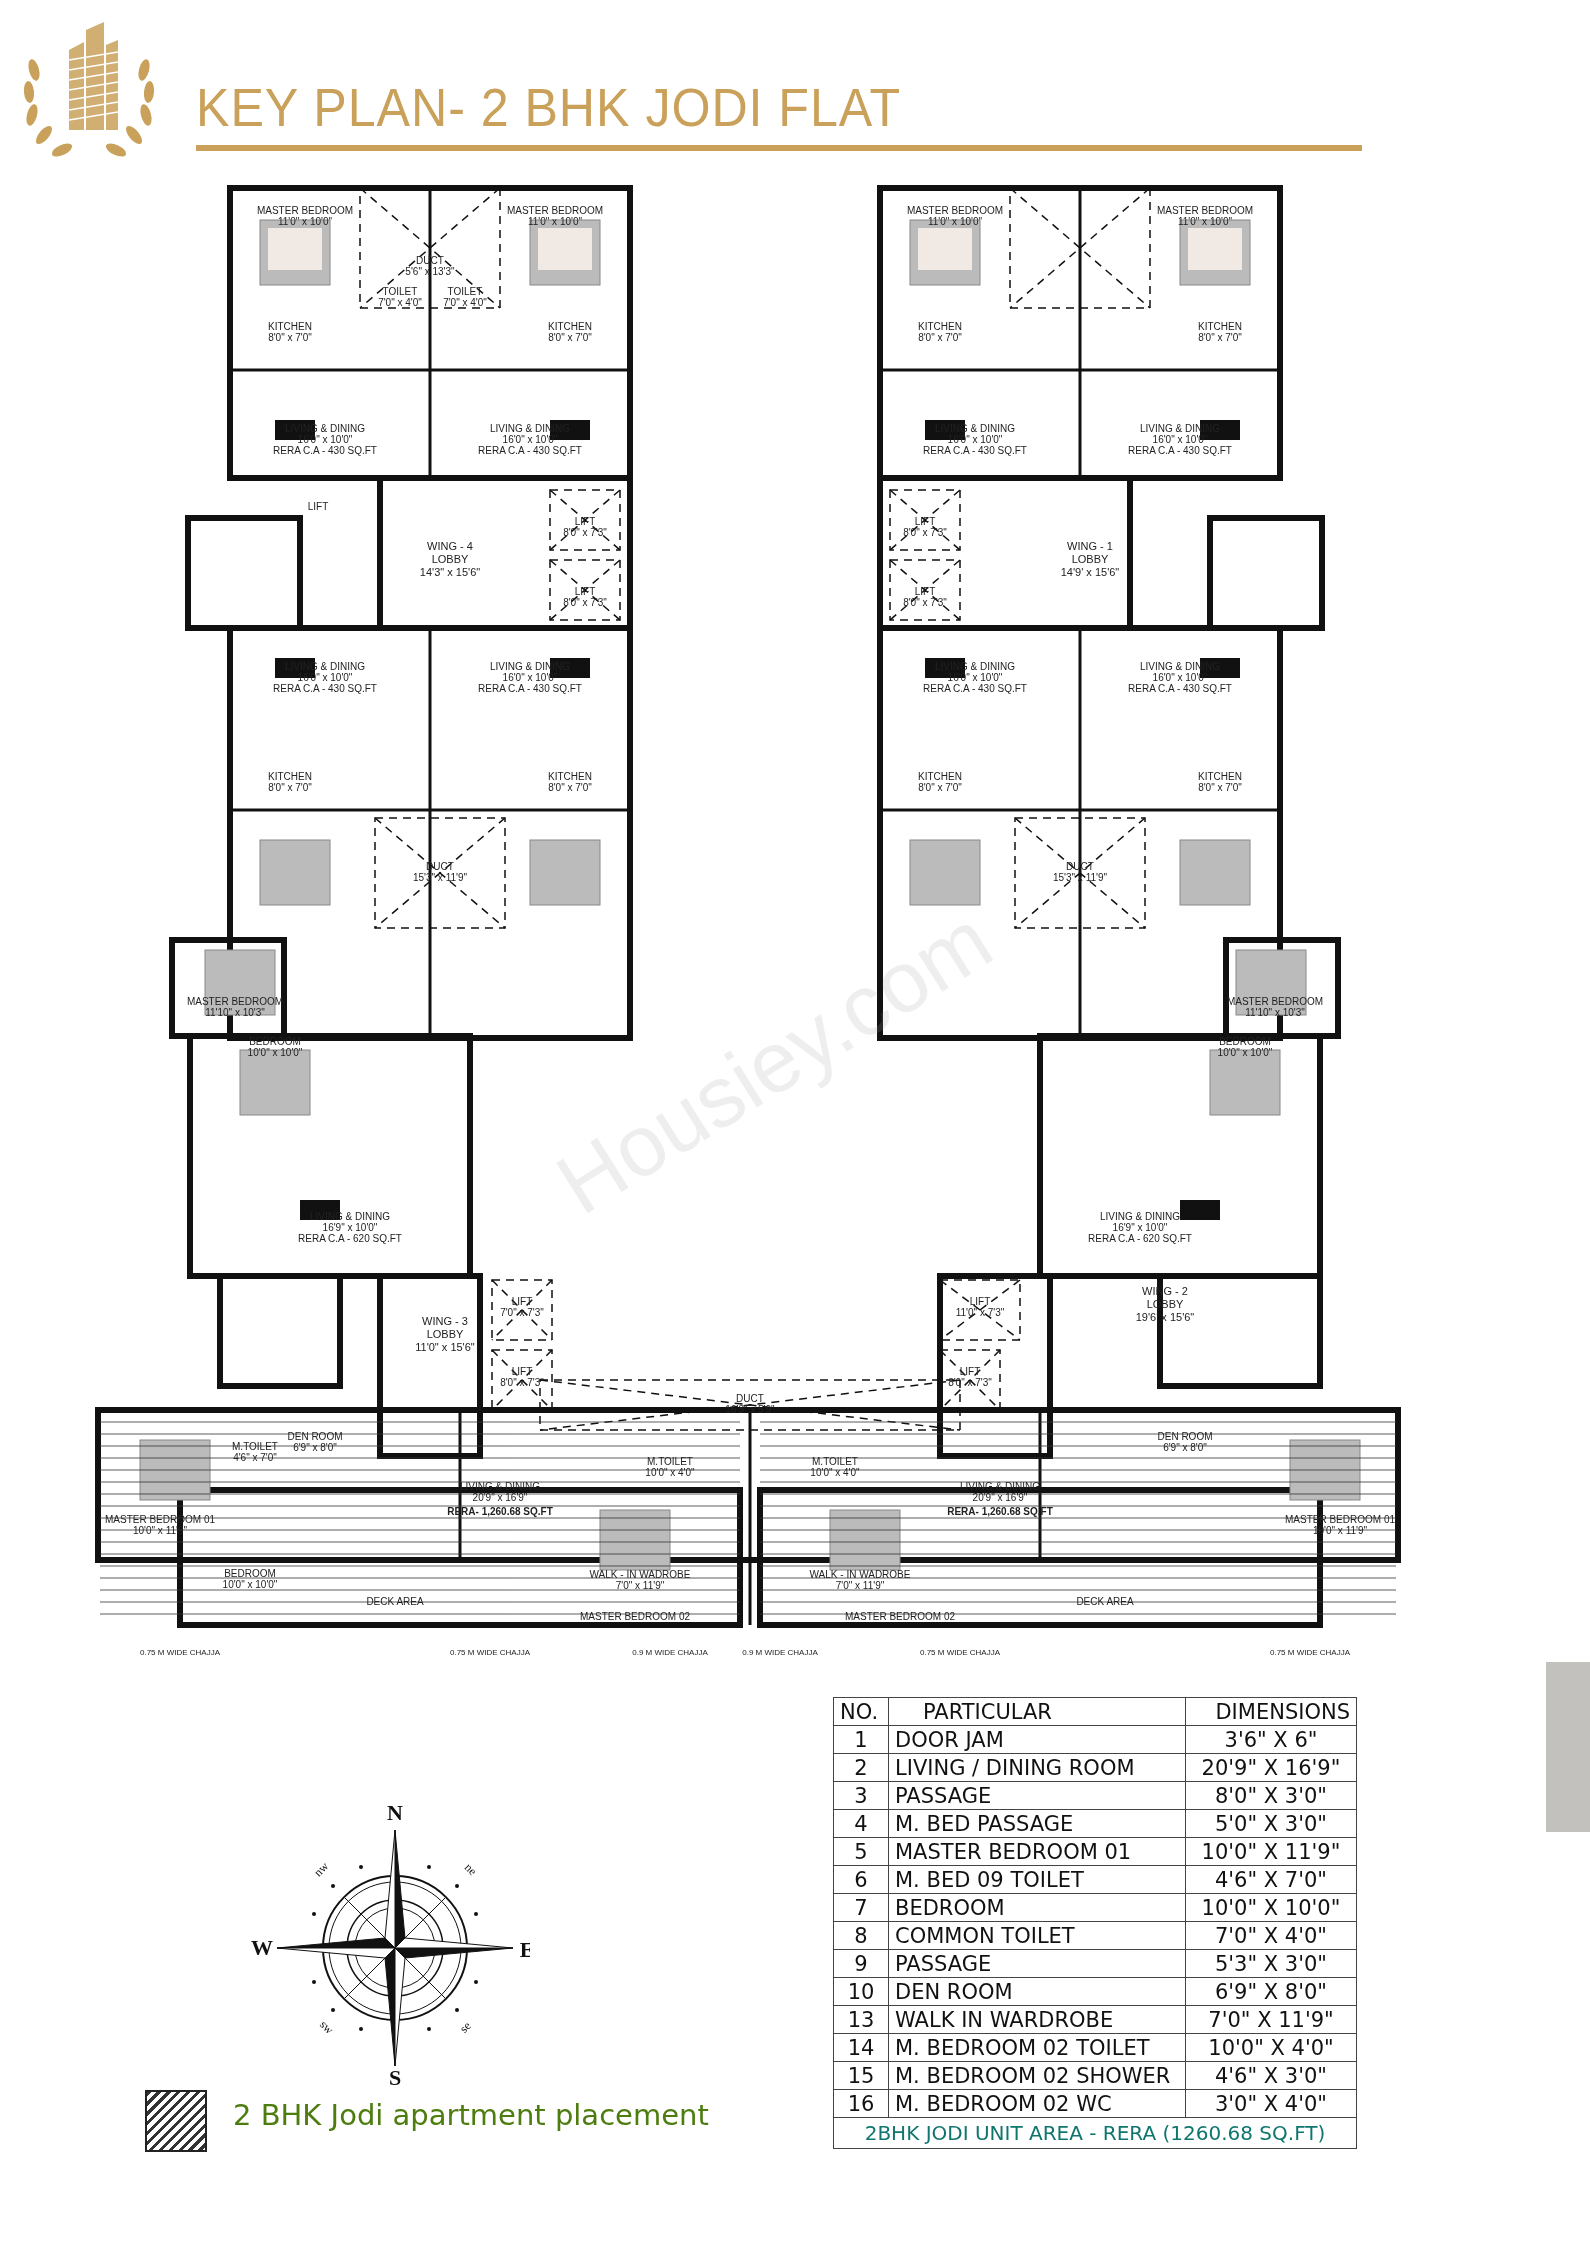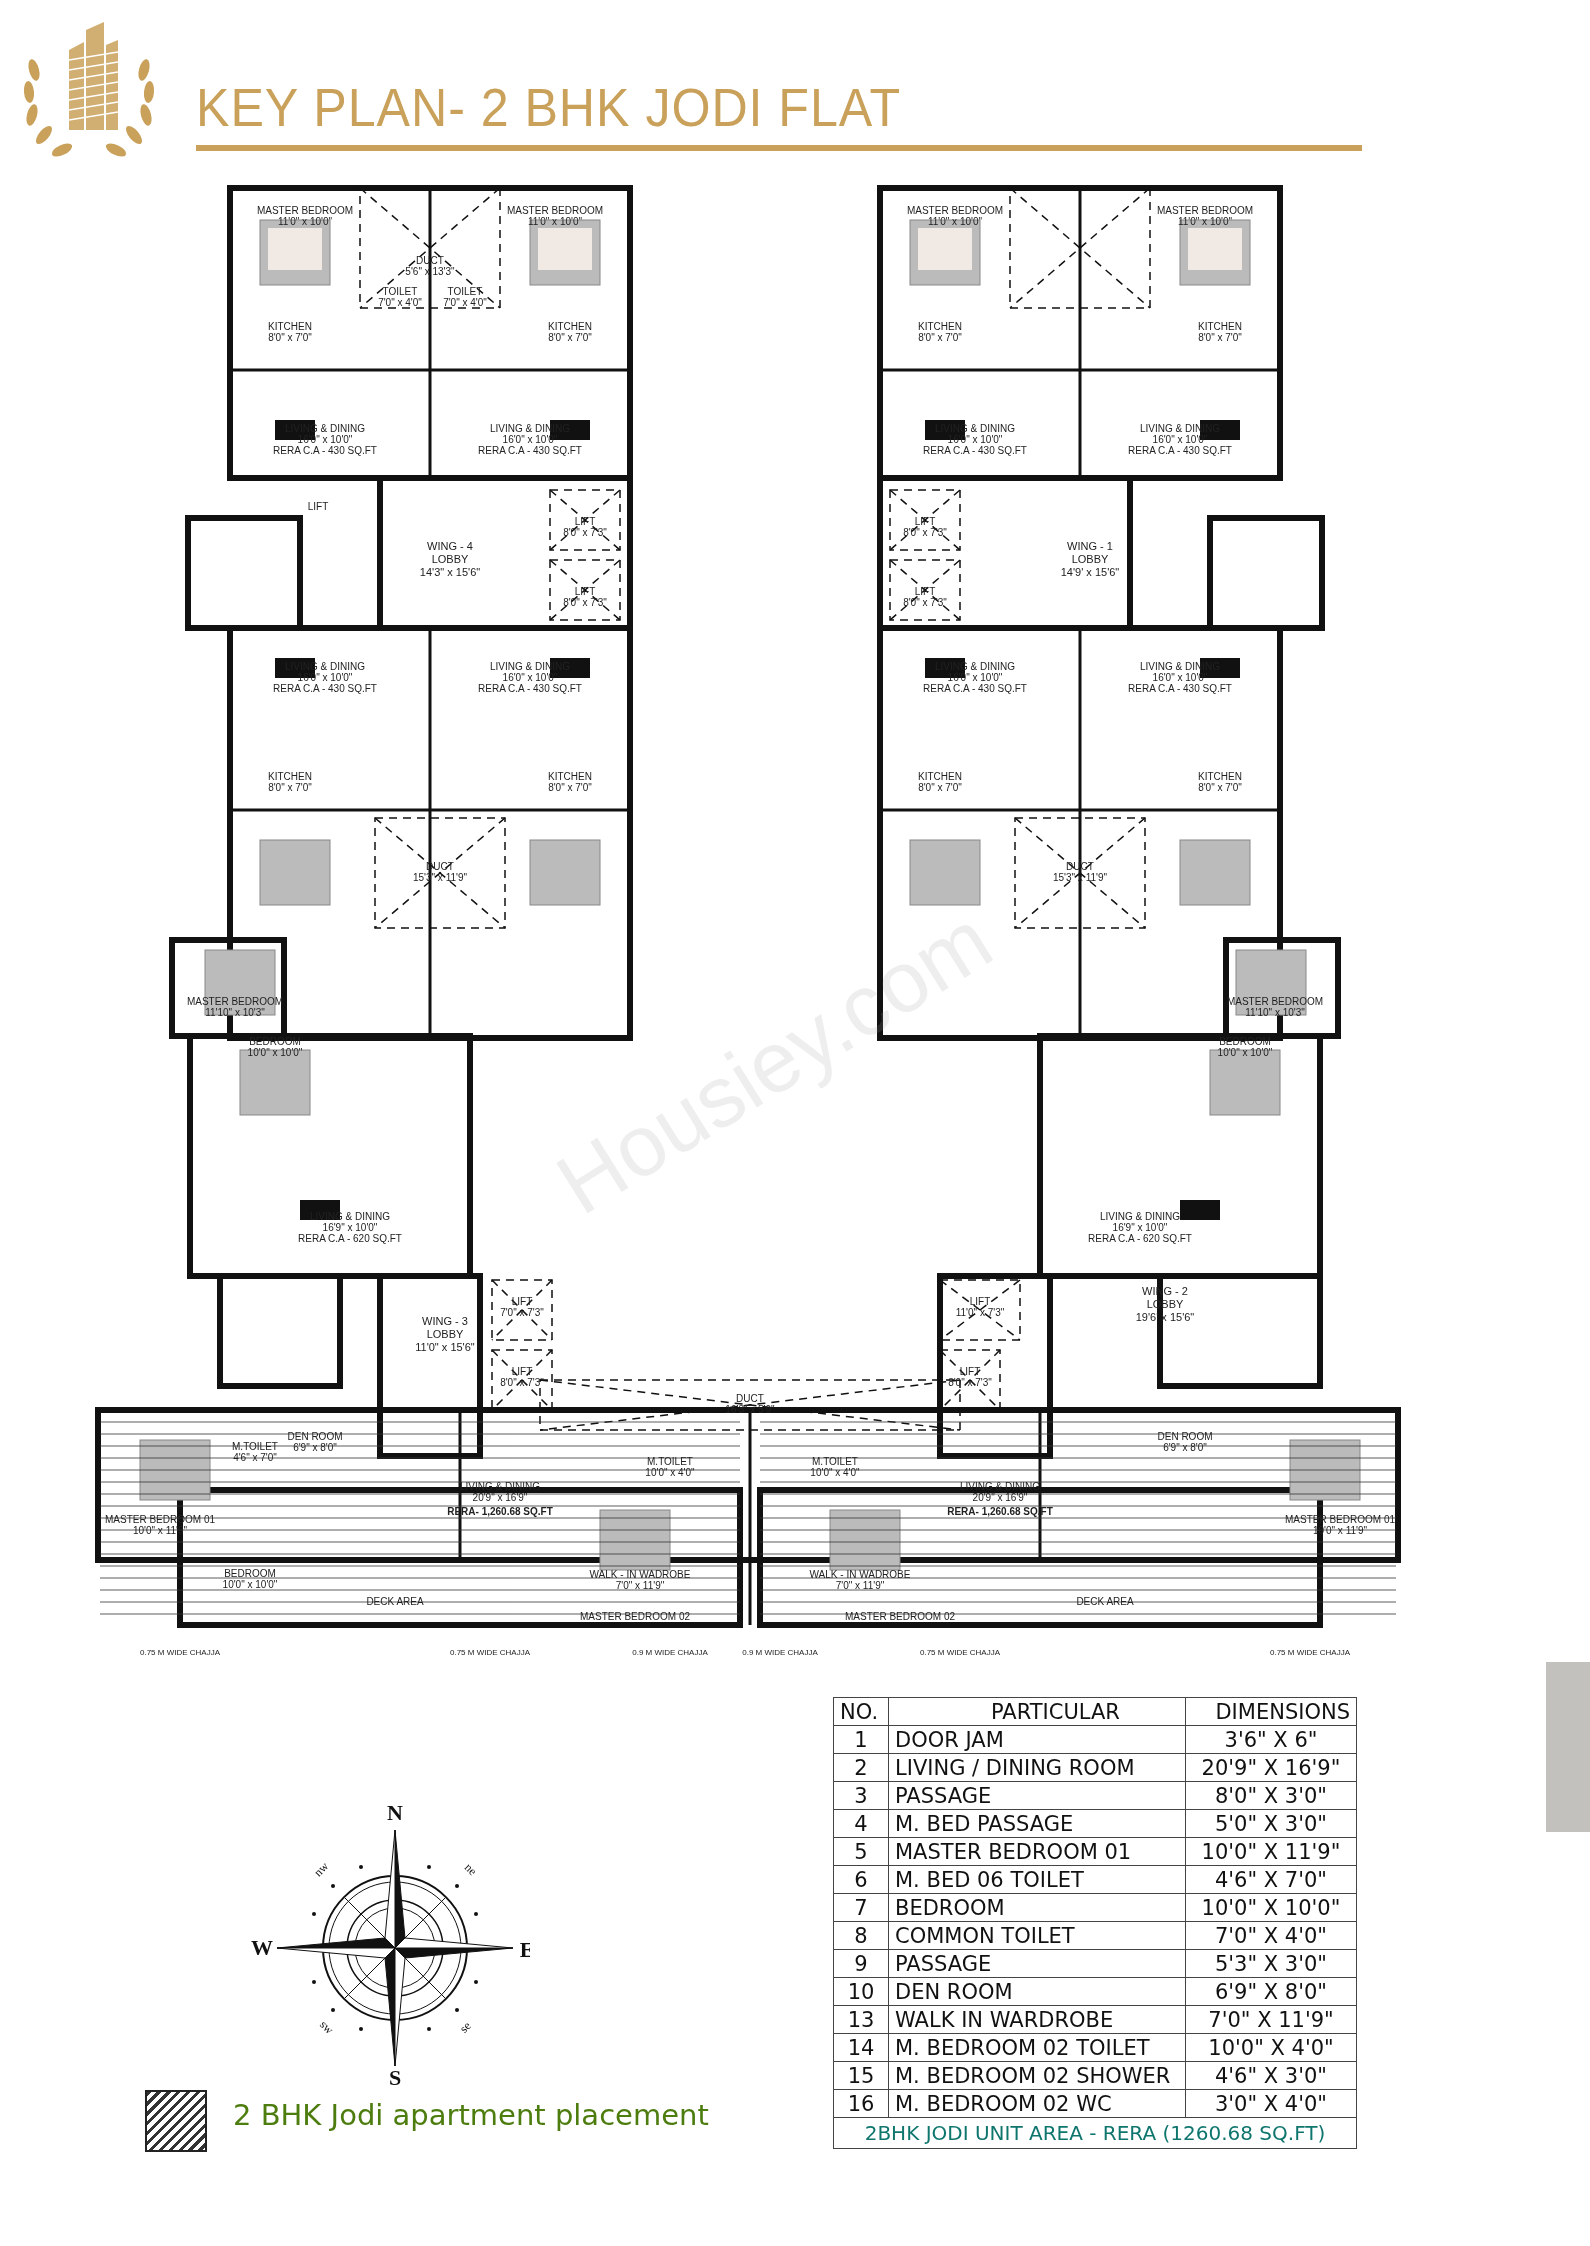--- a/index.html
+++ b/index.html
@@ -351,21 +351,21 @@
     <text x="900" y="1475">0.75 M WIDE CHAJJA</text>
     <text x="1250" y="1475">0.75 M WIDE CHAJJA</text>
   </g>
 </svg>
 <div class="abs watermark">Housiey.com</div>
 
 <table class="abs tbl">
   <thead>
     <tr>
       <th>NO.</th>
-      <th style="padding-left:102px;">PARTICULAR</th>
+      <th style="padding-left:34px;">PARTICULAR</th>
       <th style="text-align:right;">DIMENSIONS</th>
     </tr>
   </thead>
   <tbody>
     <tr>
         <td class="no">1</td>
         <td>DOOR JAM</td>
         <td class="dim">3'6" X 6"</td>
       </tr>
     <tr>
@@ -383,21 +383,21 @@
         <td>M. BED PASSAGE</td>
         <td class="dim">5'0" X 3'0"</td>
       </tr>
     <tr>
         <td class="no">5</td>
         <td>MASTER BEDROOM 01</td>
         <td class="dim">10'0" X 11'9"</td>
       </tr>
     <tr>
         <td class="no">6</td>
-        <td>M. BED 06 TOILET</td>
+        <td>M. BED 09 TOILET</td>
         <td class="dim">4'6" X 7'0"</td>
       </tr>
     <tr>
         <td class="no">7</td>
         <td>BEDROOM</td>
         <td class="dim">10'0" X 10'0"</td>
       </tr>
     <tr>
         <td class="no">8</td>
         <td>COMMON TOILET</td>

